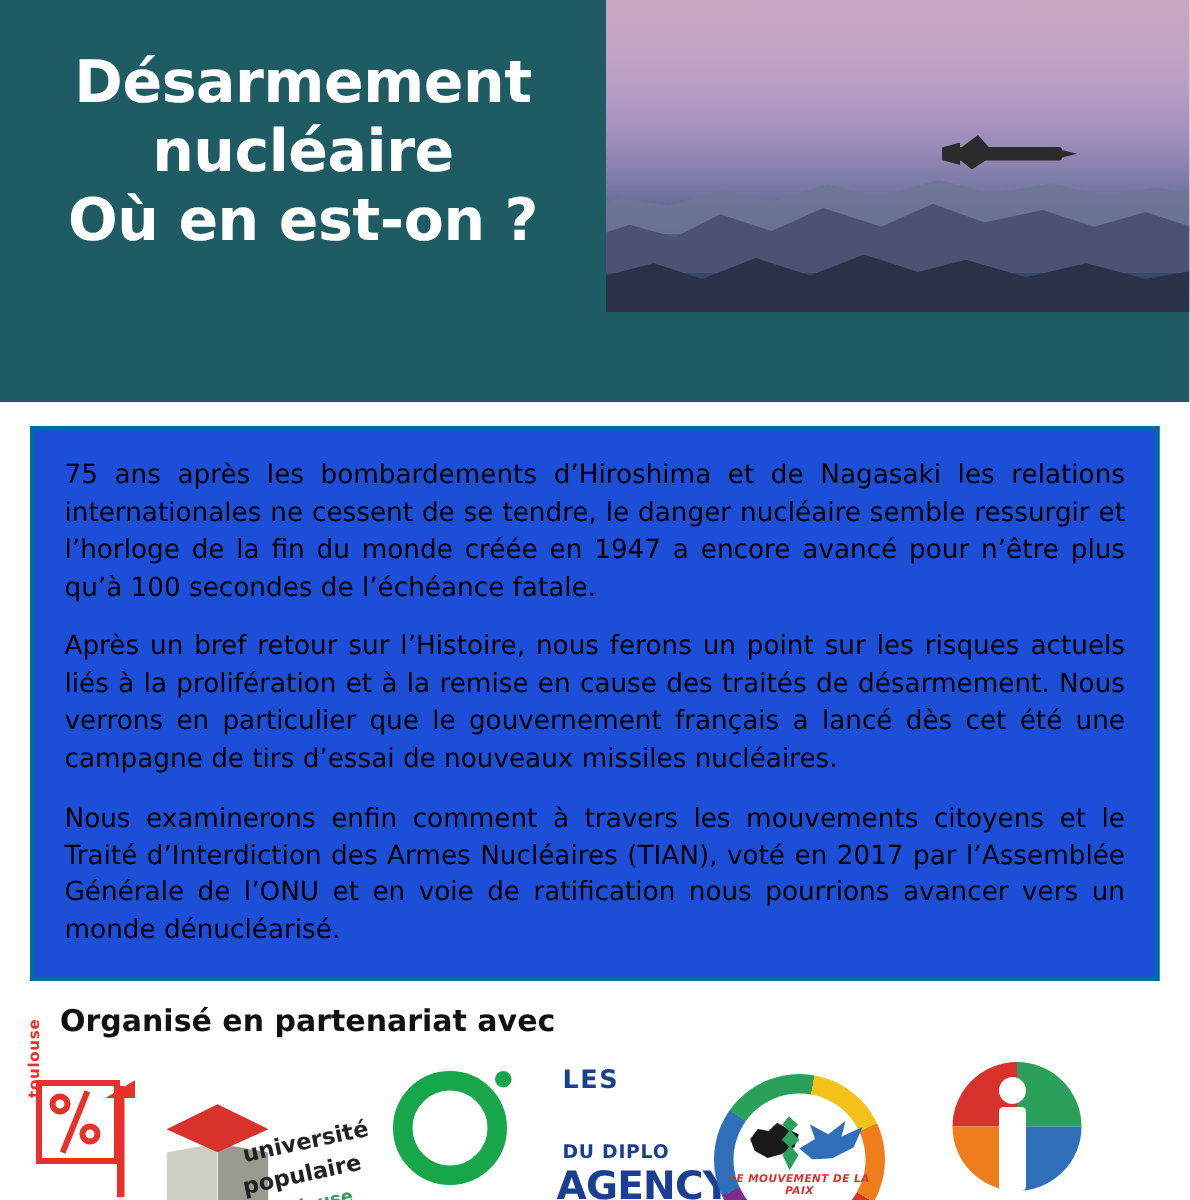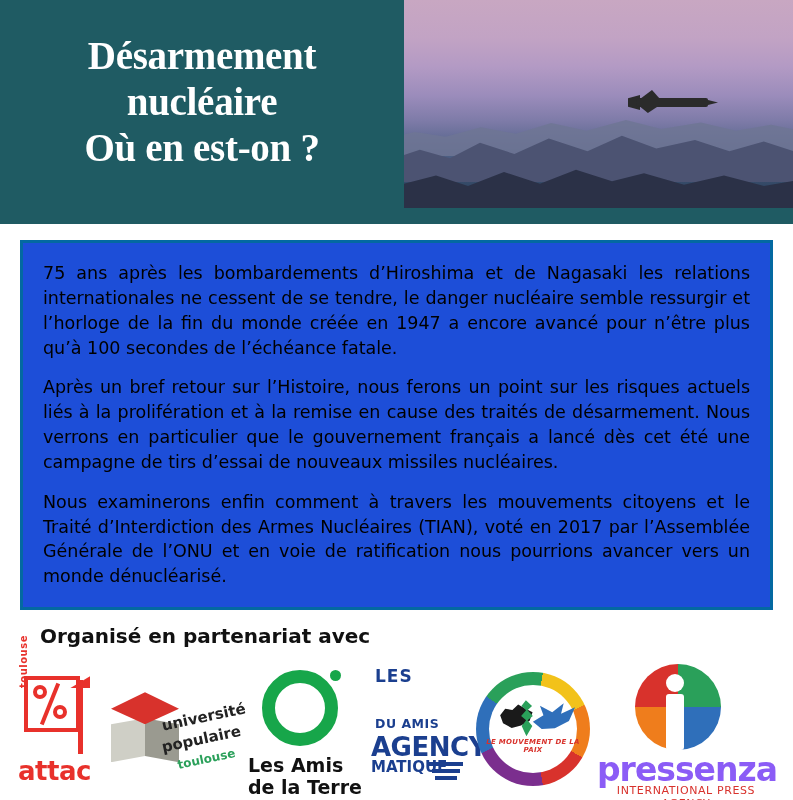--- a/index.html
+++ b/index.html
@@ -11,25 +11,24 @@
     width: 793px;
     height: 800px;
     font-family: "DejaVu Sans", sans-serif;
     overflow: hidden;
   }
 
   
   .header {
     position: relative;
     width: 793px;
-    height: 224px;
+    height: 268px;
     background: #1f5b63;
     display: flex;
     overflow: hidden;
-    font-family: Liberation Serif, serif;
   }
   .header-title-wrap {
     width: 404px;
     height: 208px;
     display: flex;
     flex-direction: column;
     align-items: center;
     justify-content: center;
     box-sizing: border-box;
     padding: 6px 10px 10px 10px;
@@ -440,21 +439,21 @@
 
   <div class="logo logo-terre">
     <div class="terre-ring"></div>
     <div class="terre-dot"></div>
     <div class="terre-t1">Les Amis</div>
     <div class="terre-t2">de la Terre</div>
   </div>
 
   <div class="logo logo-diplo">
     <div class="diplo-les">LES</div>
-    <div class="diplo-du">DU AMIS</div>
+    <div class="diplo-du">DU DIPLO</div>
     <div class="diplo-diplo">AGENCY</div>
     <div class="diplo-matique">MATIQUE</div>
     <div class="diplo-bars">
         <i></i>
         <i></i>
         <i></i>
       </div>
   </div>
 
   <div class="logo logo-paix">

